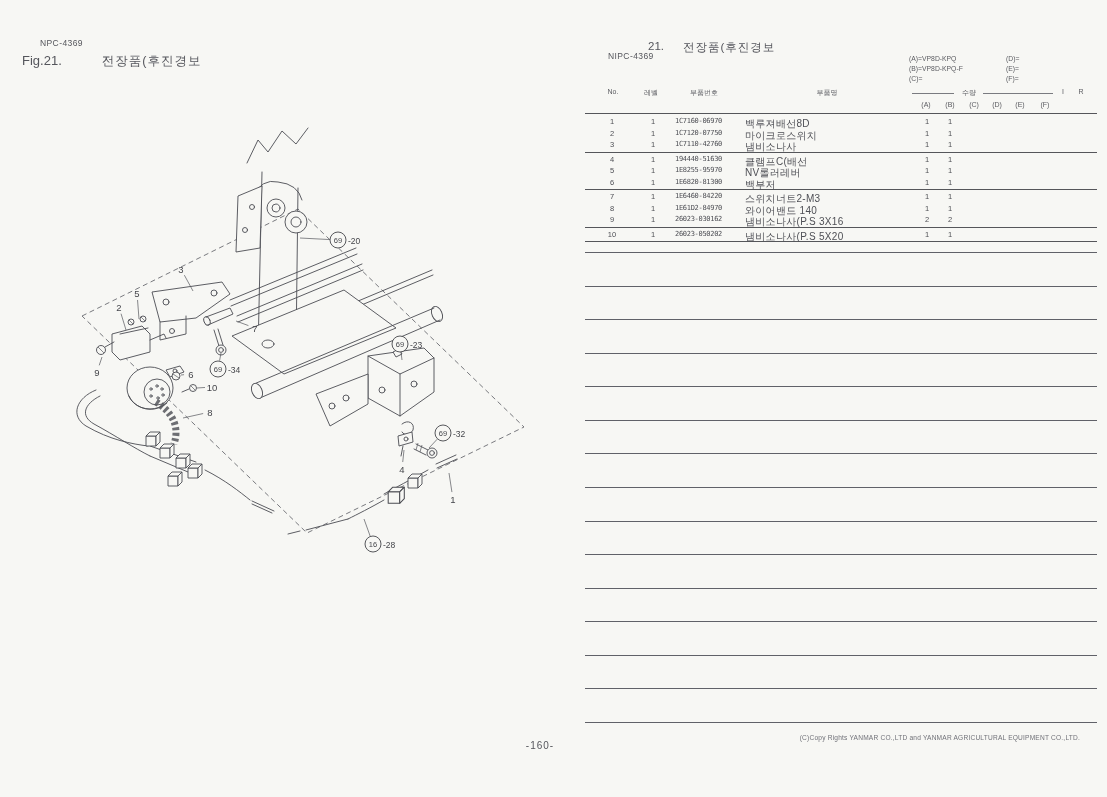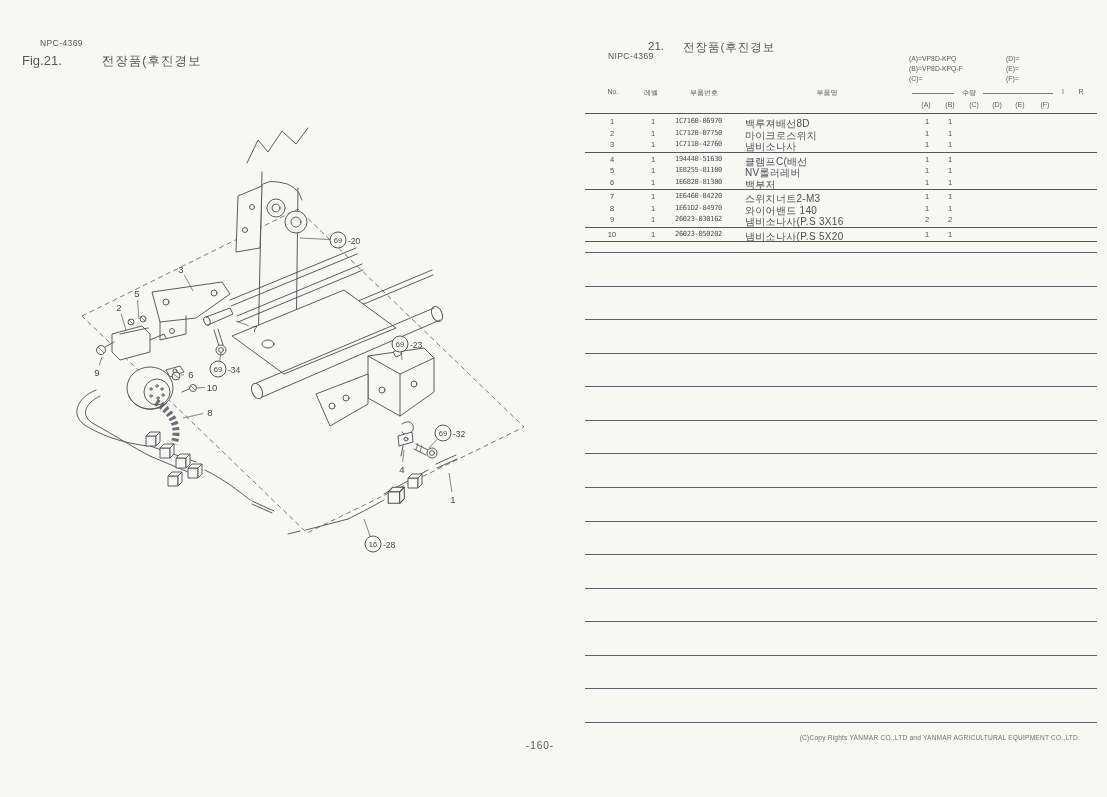--- a/index.html
+++ b/index.html
@@ -296,21 +296,21 @@
         <span class="c-no">4</span>
         <span class="c-lv">1</span>
         <span class="c-pn">194440-51630</span>
         <span class="c-nm">클램프C(배선</span>
         <span class="c-qa">1</span>
         <span class="c-qb">1</span>
       </div>
       <div class="prow">
         <span class="c-no">5</span>
         <span class="c-lv">1</span>
-        <span class="c-pn">1E8255-81180</span>
+        <span class="c-pn">1E8255-95970</span>
         <span class="c-nm">NV롤러레버</span>
         <span class="c-qa">1</span>
         <span class="c-qb">1</span>
       </div>
       <div class="prow">
         <span class="c-no">6</span>
         <span class="c-lv">1</span>
         <span class="c-pn">1E6820-81300</span>
         <span class="c-nm">백부저</span>
         <span class="c-qa">1</span>

